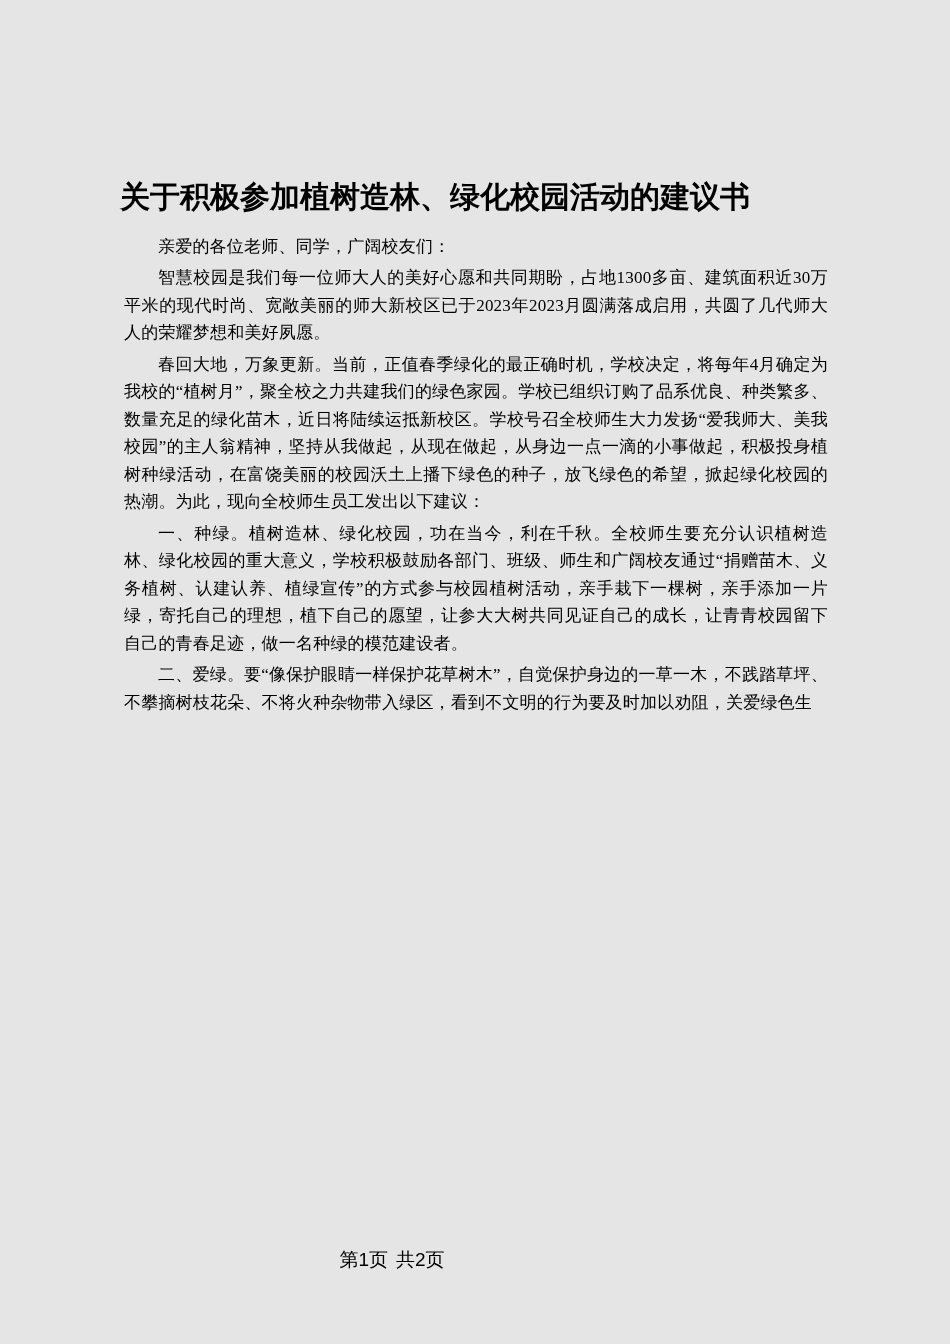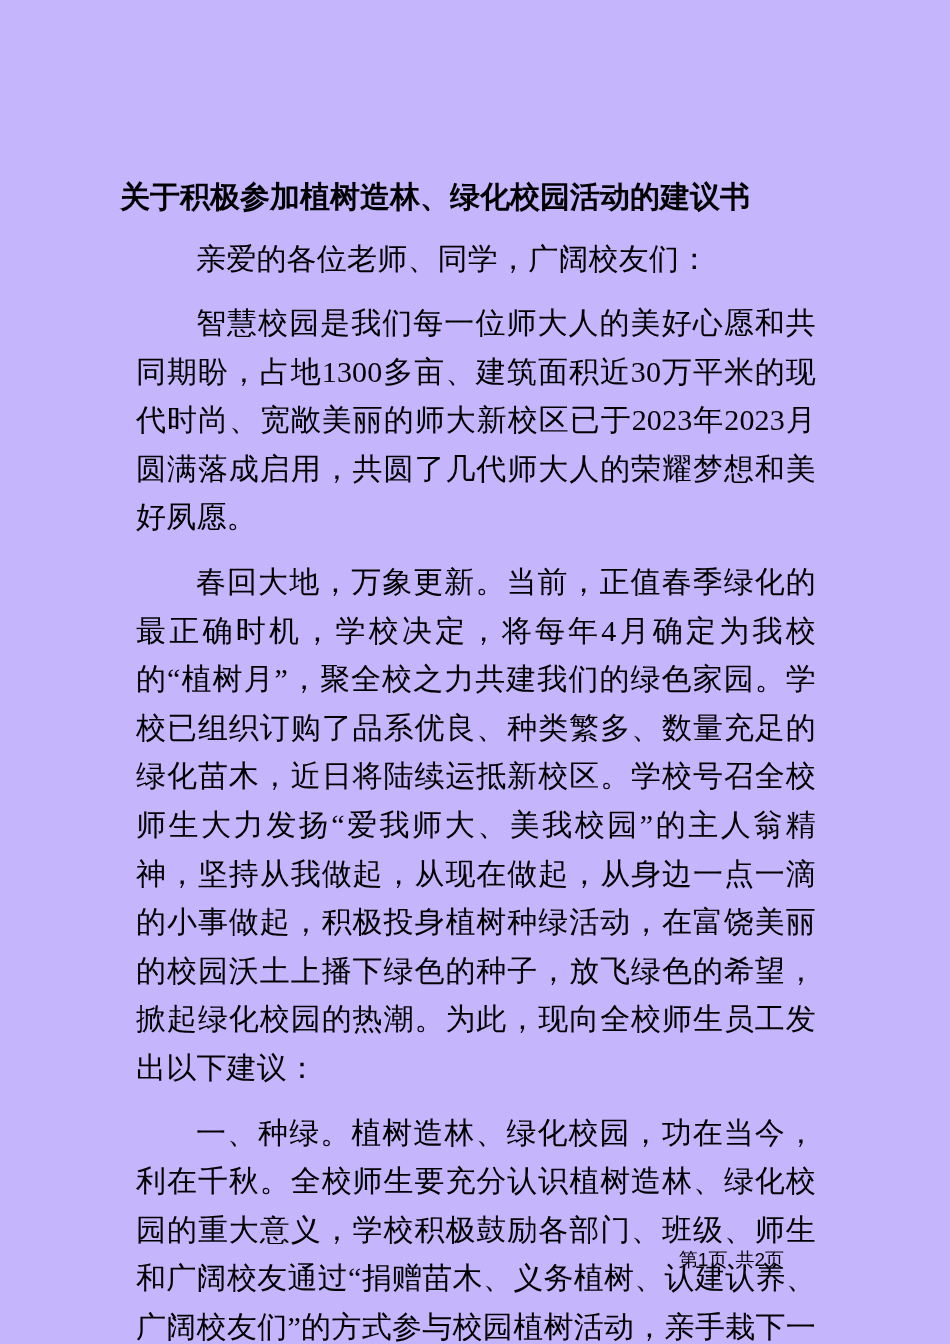--- a/index.html
+++ b/index.html
@@ -16,74 +16,75 @@
     overflow: hidden;
   }
   .page {
     position: absolute;
     left: 0;
     top: 0;
     width: 950px;
     height: 1344px;
     box-sizing: border-box;
     padding: 0;
-    background: #c4b5fd;
+    background: #e5e5e5;
   }
   .doc-body {
     position: absolute;
     left: 120px;
     top: 175px;
     width: 712px;
   }
   .doc-title {
     font-size: 30px;
     font-weight: bold;
     line-height: 1.45;
     text-align: left;
     letter-spacing: 0px;
     margin: 0 0 14px 0;
     font-family: "Liberation Sans", "DejaVu Sans", sans-serif;
   }
   .para {
-    font-size: 30px;
+    font-size: 17px;
     line-height: 1.62;
     text-align: justify;
     text-justify: inter-ideograph;
-    margin: 16px;
+    margin: 4px;
     letter-spacing: 0.2px;
   }
   .indent2 {
     text-indent: 2em;
   }
   .footer {
     position: absolute;
     left: 0;
     top: 1247px;
     width: 784px;
-    text-align: right;
+    text-align: center;
     font-size: 19px;
     font-family: "Liberation Sans", "DejaVu Sans", sans-serif;
     color: #000000;
   }
   .footer .sp {
     display: inline-block;
     width: 8px;
   }
 </style>
 </head>
 <body>
 
 <div class="page">
 
   <div class="doc-body">
     <h1 class="doc-title">关于积极参加植树造林、绿化校园活动的建议书</h1>
 
     <p class="para indent2">亲爱的各位老师、同学，广阔校友们：</p>
     <p class="para indent2">智慧校园是我们每一位师大人的美好心愿和共同期盼，占地1300多亩、建筑面积近30万平米的现代时尚、宽敞美丽的师大新校区已于2023年2023月圆满落成启用，共圆了几代师大人的荣耀梦想和美好夙愿。</p>
     <p class="para indent2">春回大地，万象更新。当前，正值春季绿化的最正确时机，学校决定，将每年4月确定为我校的“植树月”，聚全校之力共建我们的绿色家园。学校已组织订购了品系优良、种类繁多、数量充足的绿化苗木，近日将陆续运抵新校区。学校号召全校师生大力发扬“爱我师大、美我校园”的主人翁精神，坚持从我做起，从现在做起，从身边一点一滴的小事做起，积极投身植树种绿活动，在富饶美丽的校园沃土上播下绿色的种子，放飞绿色的希望，掀起绿化校园的热潮。为此，现向全校师生员工发出以下建议：</p>
-    <p class="para indent2">一、种绿。植树造林、绿化校园，功在当今，利在千秋。全校师生要充分认识植树造林、绿化校园的重大意义，学校积极鼓励各部门、班级、师生和广阔校友通过“捐赠苗木、义务植树、认建认养、广阔校友们”的方式参与校园植树活动，亲手栽下一棵树，亲手添加一片绿，寄托自己的理想，植下自己的愿望，让参大大树共同见证自己的成长，让青青校园留下自己的青春足迹，做一名种绿的模范建设者。</p>
+    <p class="para indent2">一、种绿。植树造林、绿化校园，功在当今，利在千秋。全校师生要充分认识植树造林、绿化校园的重大意义，学校积极鼓励各部门、班级、师生和广阔校友通过“捐赠苗木、义务植树、认建认养、植绿宣传”的方式参与校园植树活动，亲手栽下一棵树，亲手添加一片绿，寄托自己的理想，植下自己的愿望，让参大大树共同见证自己的成长，让青青校园留下自己的青春足迹，做一名种绿的模范建设者。</p>
+    <p class="para indent2">二、爱绿。要“像保护眼睛一样保护花草树木”，自觉保护身边的一草一木，不践踏草坪、不攀摘树枝花朵、不将火种杂物带入绿区，看到不文明的行为要及时加以劝阻，关爱绿色生</p>
   </div>
 
   <div class="footer">
     <span>第1页</span><span class="sp"></span><span>共2页</span>
   </div>
 
 </div>
 
 </body></html>

